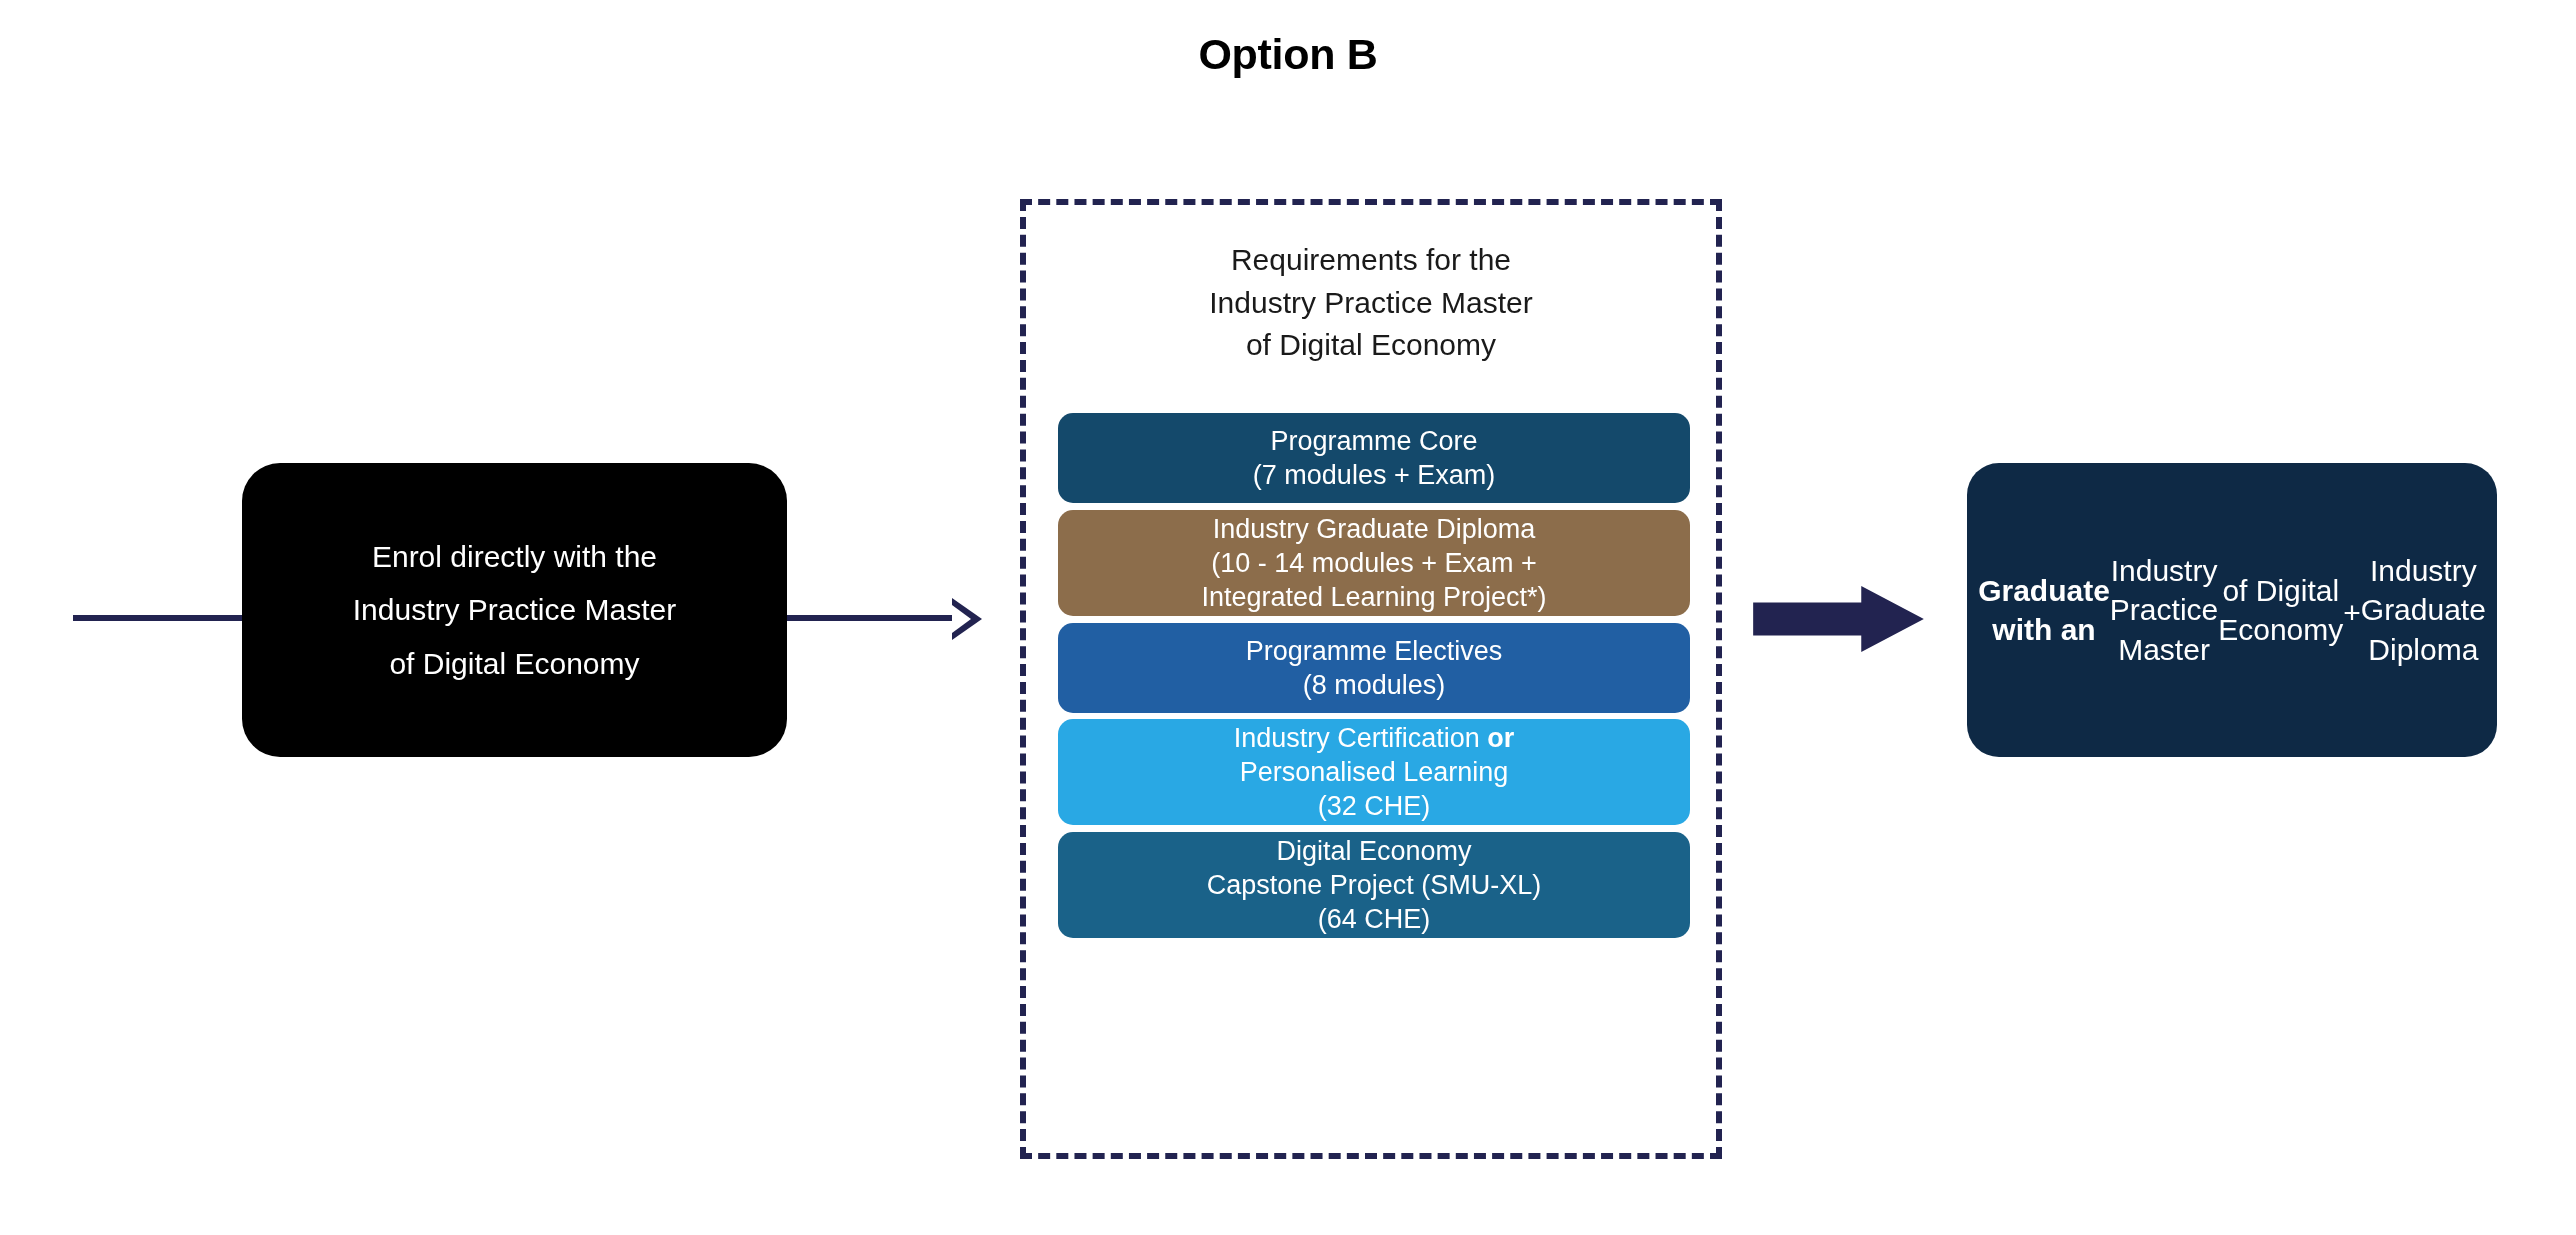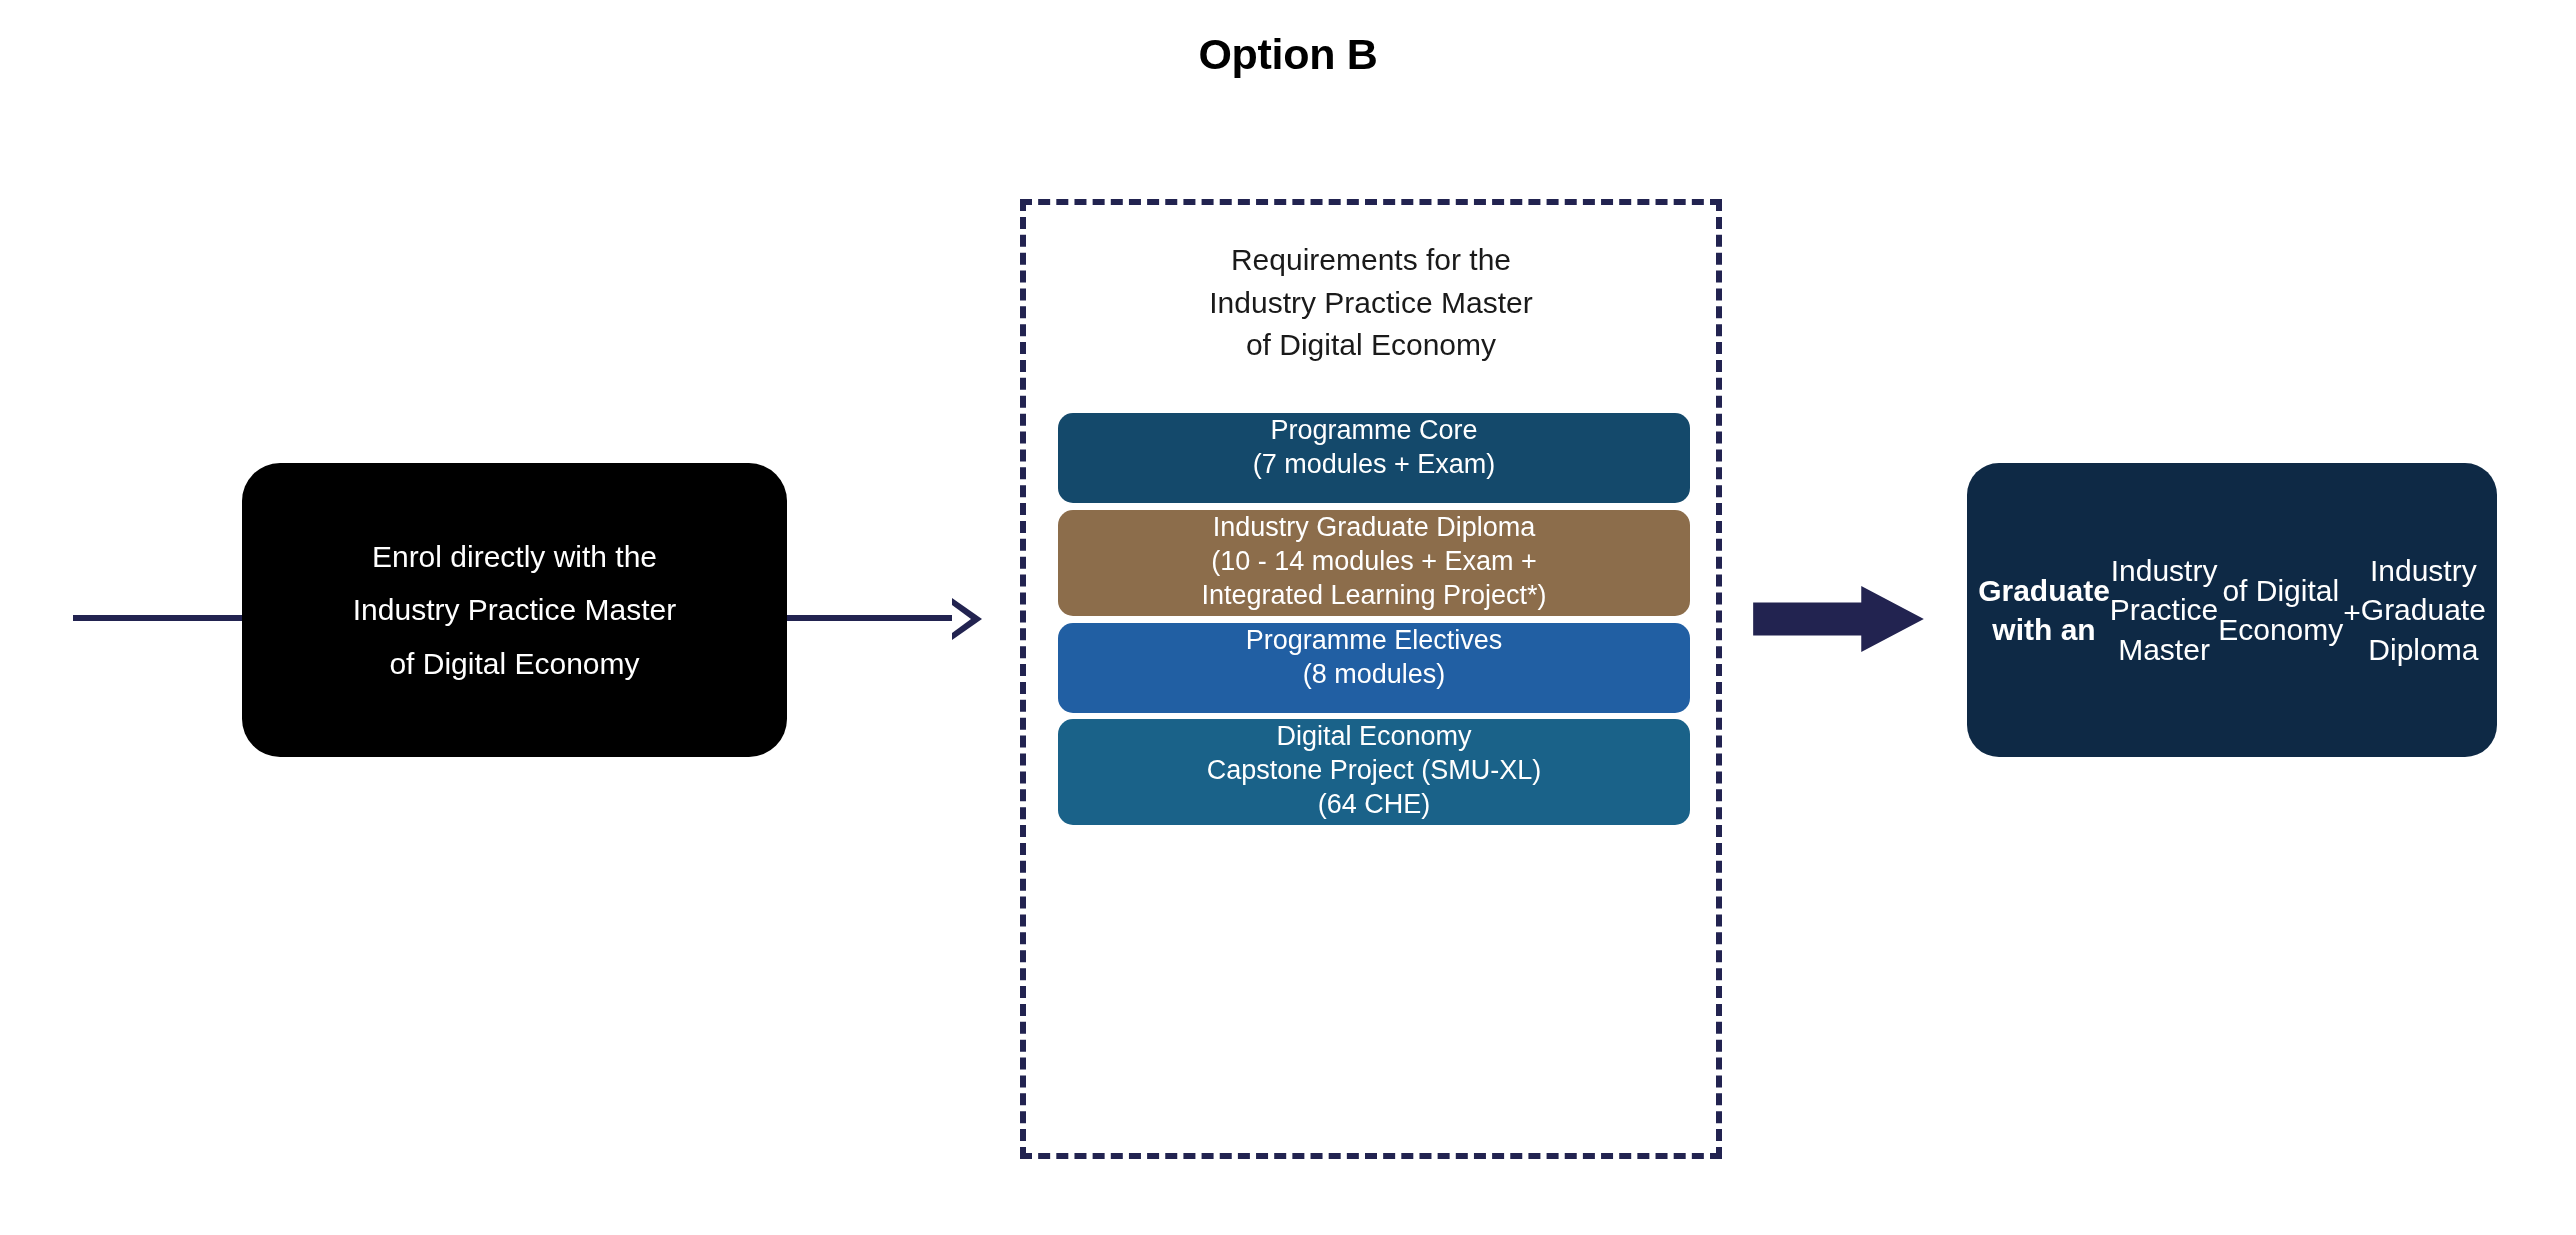--- a/index.html
+++ b/index.html
@@ -121,20 +121,21 @@
     flex-direction: column;
     gap: 6.8px;
   }
   .module-box {
     border-radius: 15px;
     color: #ffffff;
     text-align: center;
     display: flex;
     flex-direction: column;
     align-items: center;
+    justify-content: center;
     font-size: 27px;
     line-height: 1.26;
     box-sizing: border-box;
     padding: 0 26px;
   }
   .module-line { display: block; }
   .module-line b { font-weight: bold; }
 
   
   #outcome-box {
@@ -191,20 +192,25 @@
         </div>
         <div class="module-box" style="background: rgb(140, 109, 75); height: 106px;">
           <span class="module-line">Industry Graduate Diploma</span>
           <span class="module-line">(10 - 14 modules + Exam +</span>
           <span class="module-line">Integrated Learning Project*)</span>
         </div>
         <div class="module-box" style="background: rgb(33, 95, 163); height: 90px;">
           <span class="module-line">Programme Electives</span>
           <span class="module-line">(8 modules)</span>
         </div>
+        <div class="module-box" style="background: rgb(41, 168, 228); height: 106px;">
+          <span class="module-line">Industry Certification <b>or</b></span>
+          <span class="module-line">Personalised Learning</span>
+          <span class="module-line">(32 CHE)</span>
+        </div>
         <div class="module-box" style="background: rgb(26, 98, 137); height: 106px;">
           <span class="module-line">Digital Economy</span>
           <span class="module-line">Capstone Project (SMU-XL)</span>
           <span class="module-line">(64 CHE)</span>
         </div>
       </div>
   </div>
 
   <svg id="block-arrow" viewBox="0 0 300 116" xmlns="http://www.w3.org/2000/svg">
     <polygon points="0,29 190,29 190,0 300,58 190,116 190,87 0,87" fill="#222350"></polygon>

